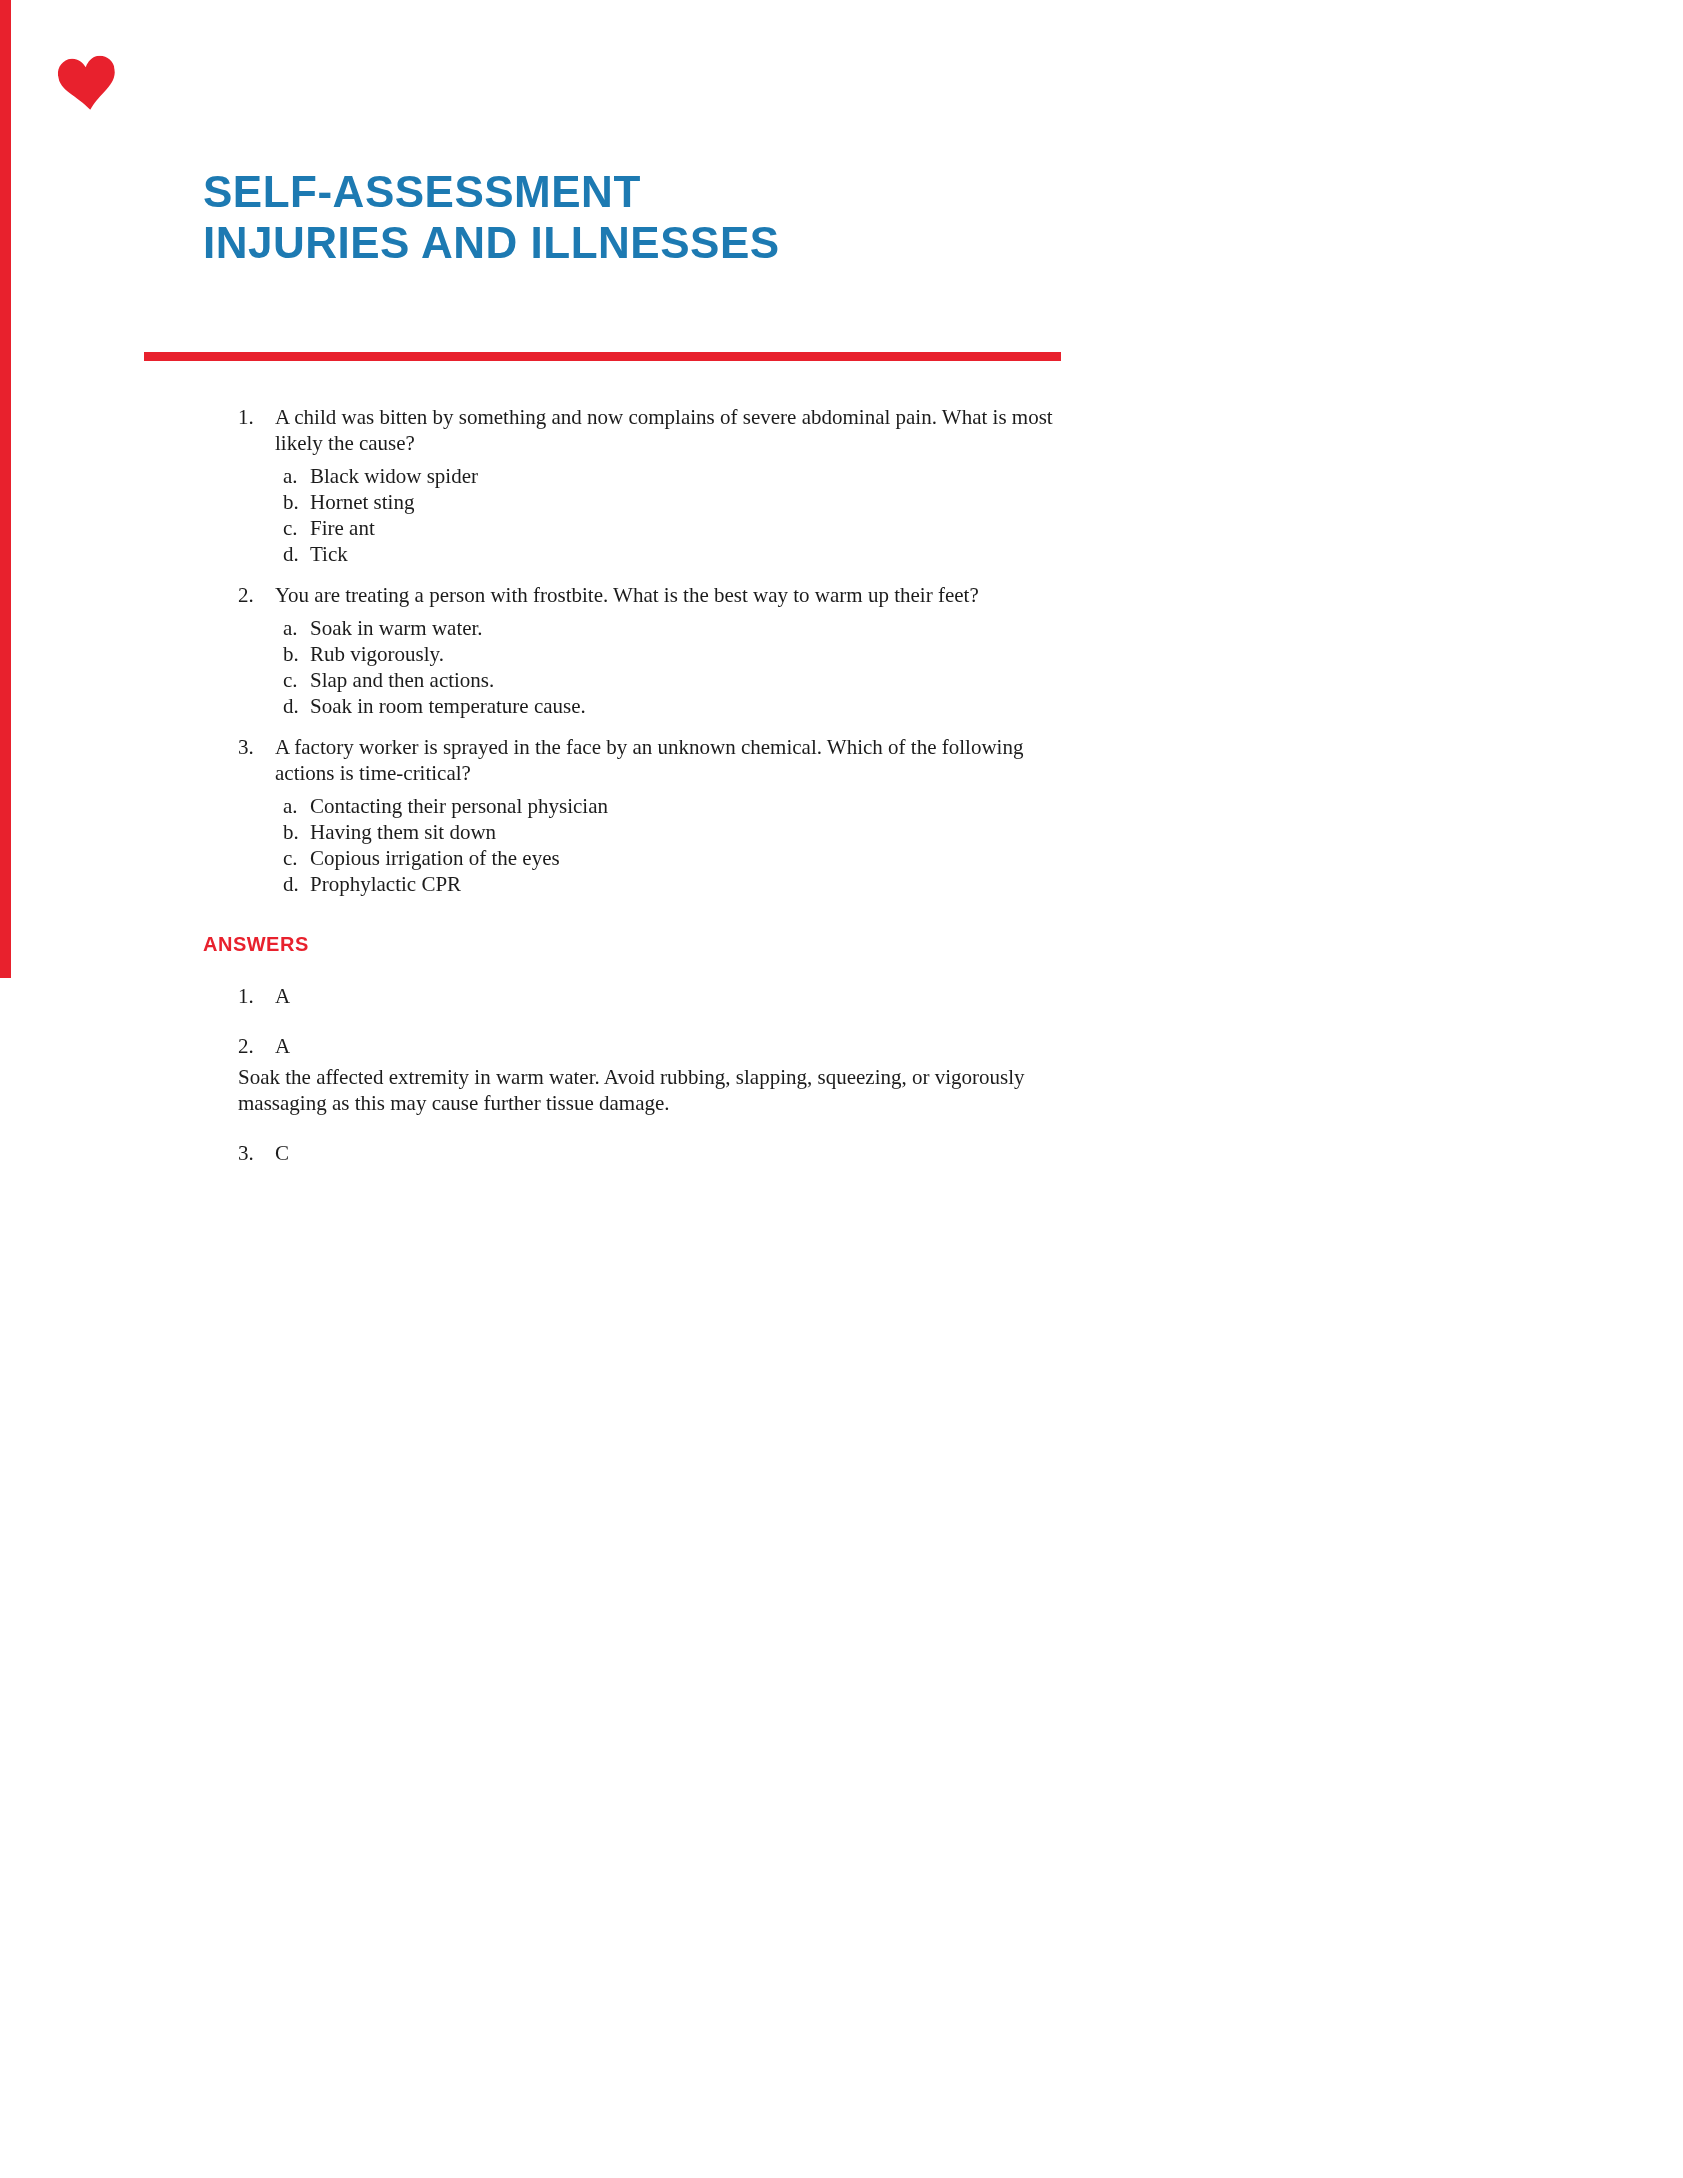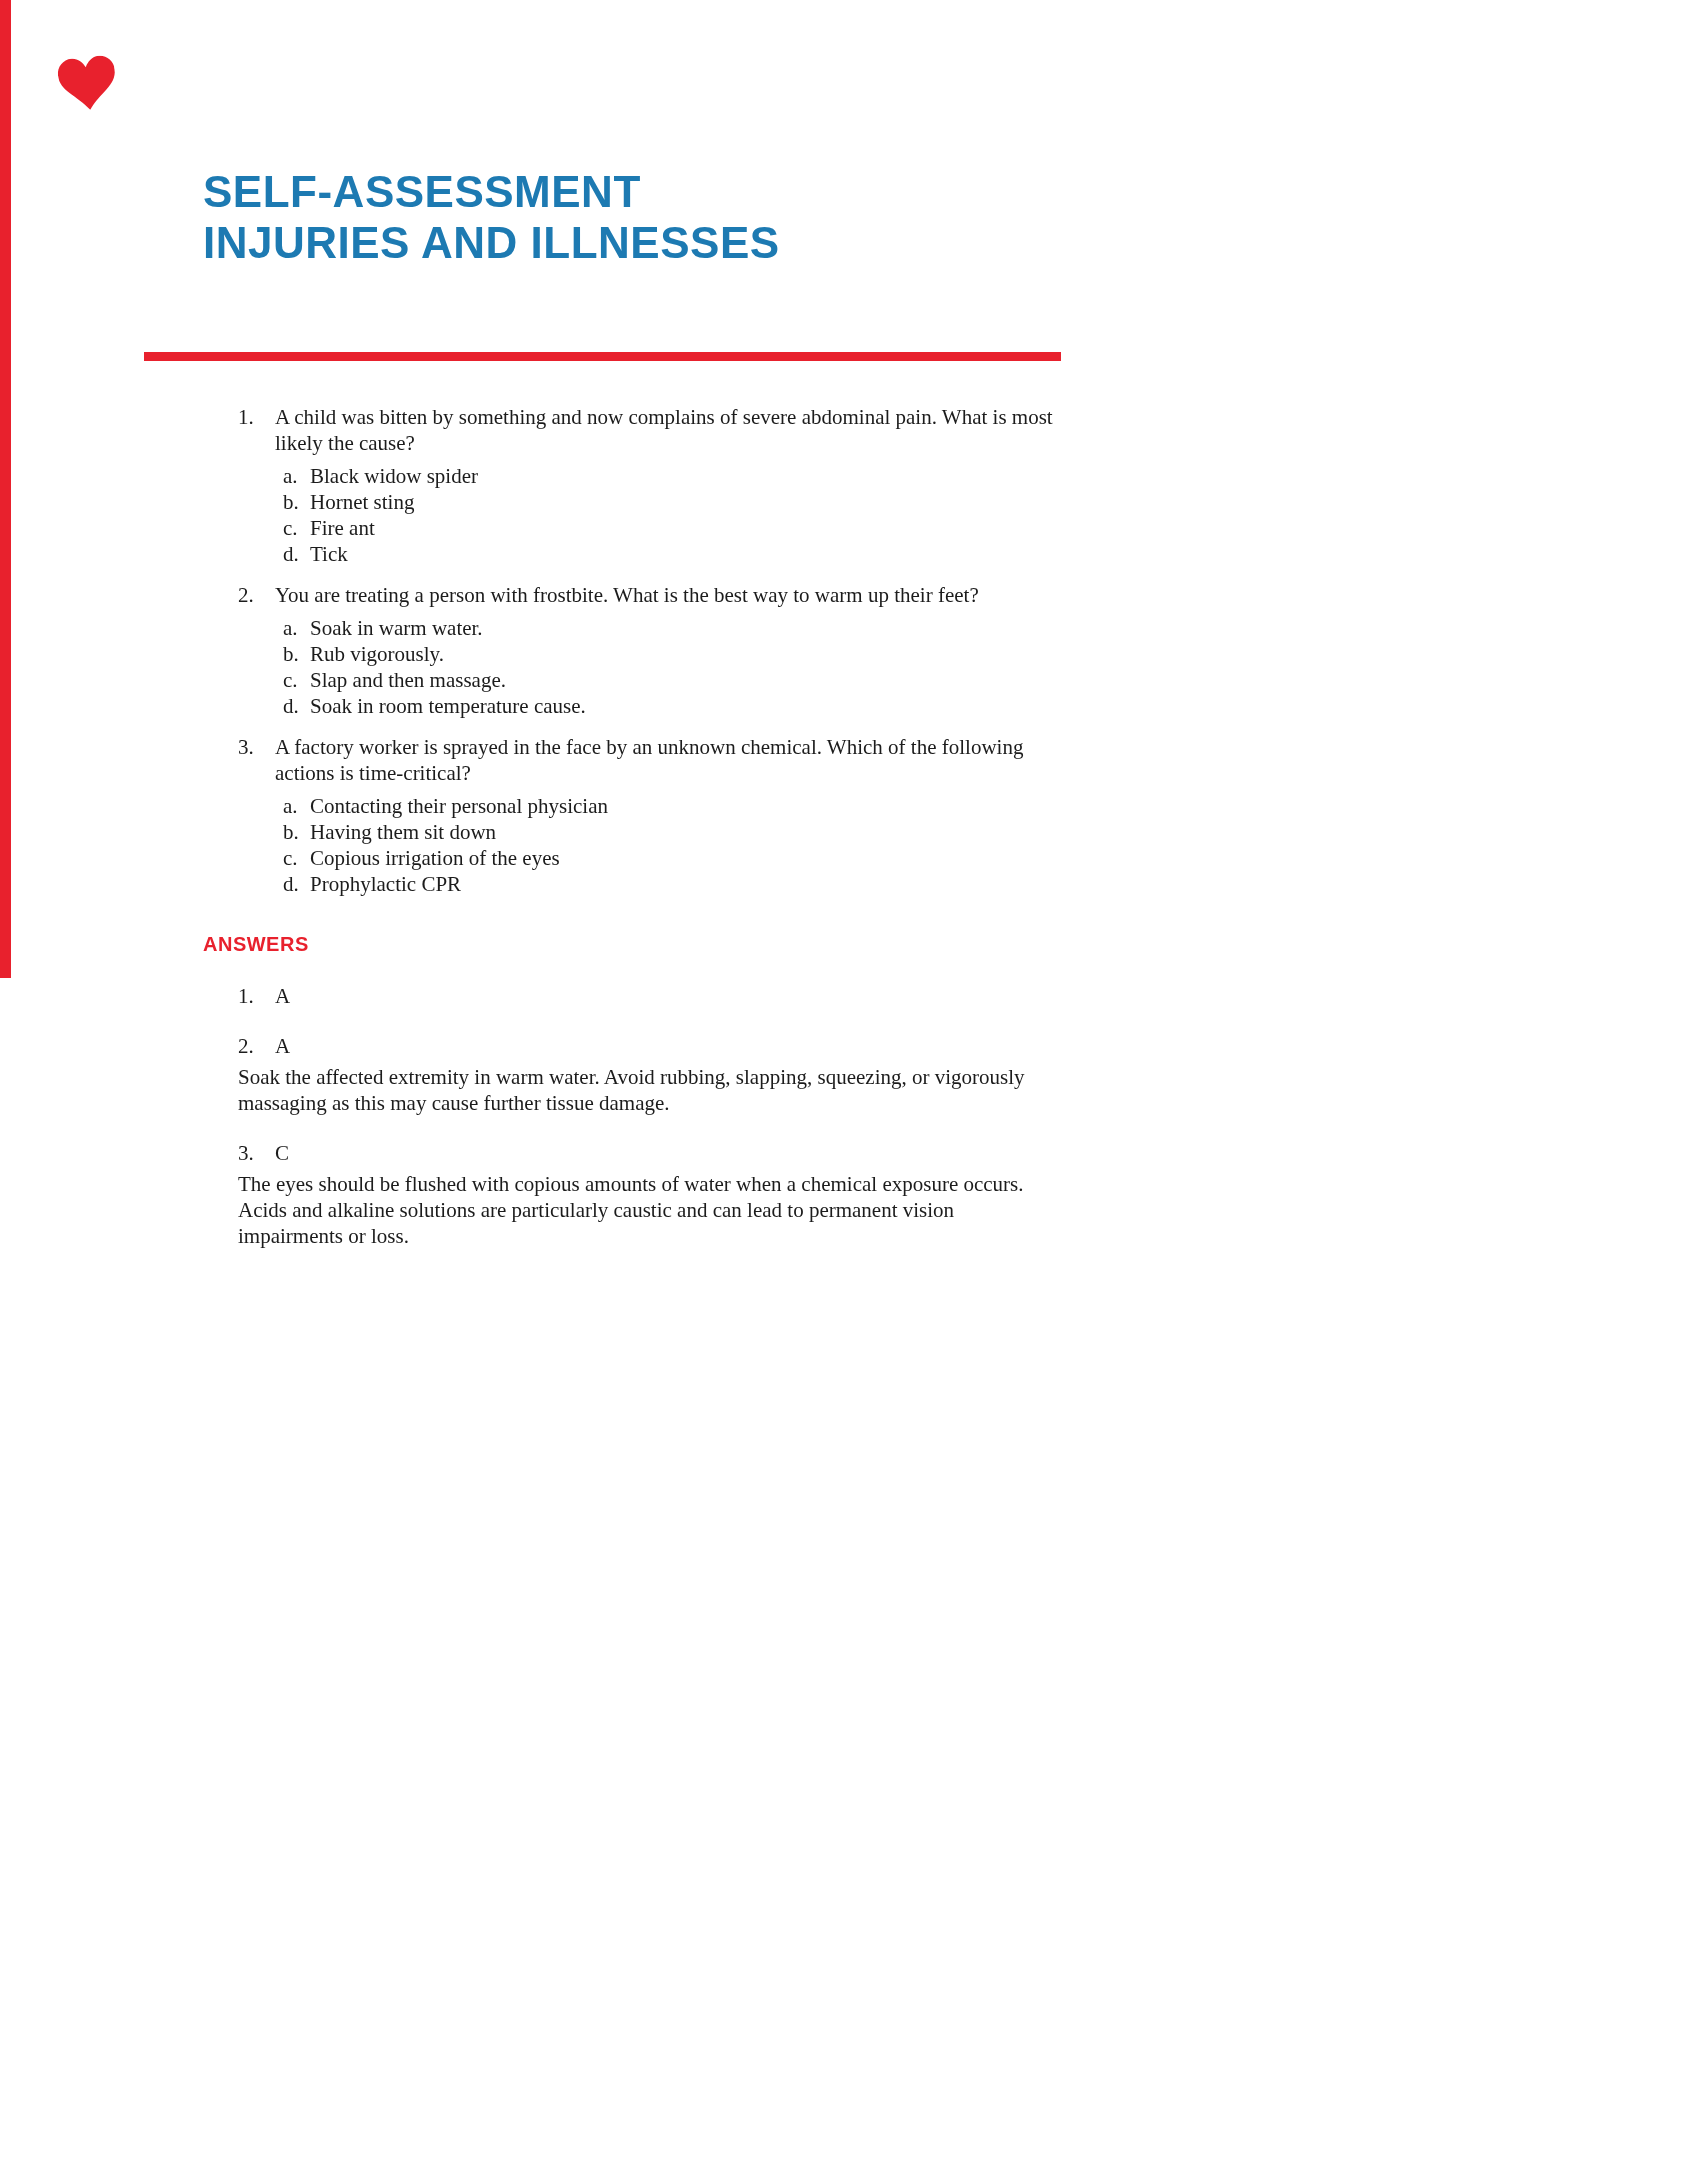--- a/index.html
+++ b/index.html
@@ -167,21 +167,21 @@
         <div class="option">
           <span class="opt-letter">a.</span>
           <span>Soak in warm water.</span>
         </div>
         <div class="option">
           <span class="opt-letter">b.</span>
           <span>Rub vigorously.</span>
         </div>
         <div class="option">
           <span class="opt-letter">c.</span>
-          <span>Slap and then massage.</span>
+          <span>Slap and then actions.</span>
         </div>
         <div class="option">
           <span class="opt-letter">d.</span>
           <span>Soak in room temperature cause.</span>
         </div>
       </div>
     </div>
 
     <div class="q-block">
       <div class="question">
@@ -223,21 +223,20 @@
         <span>A</span>
       </div>
       <div class="a-explanation">Soak the affected extremity in warm water. Avoid rubbing, slapping, squeezing, or vigorously massaging as this may cause further tissue damage.</div>
     </div>
 
     <div class="answer">
       <div class="a-head">
         <span class="a-num">3.</span>
         <span>C</span>
       </div>
-      <div class="a-explanation">The eyes should be flushed with copious amounts of water when a chemical exposure occurs. Acids and alkaline solutions are particularly caustic and can lead to permanent vision impairments or loss.</div>
     </div>
 
   </div>
 
   <div class="footer-line"></div>
 
   <div class="footer">
     <span class="footer-page">27</span>
     <span class="footer-brand">CPR</span>
     <span class="footer-subtitle">– CPR, AED &amp; First Aid</span>

